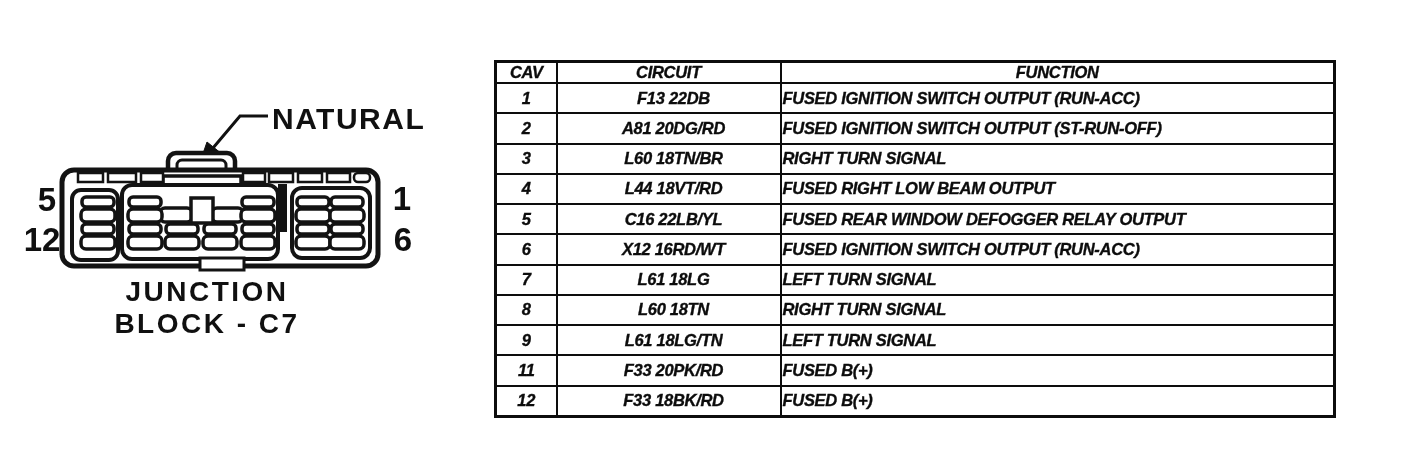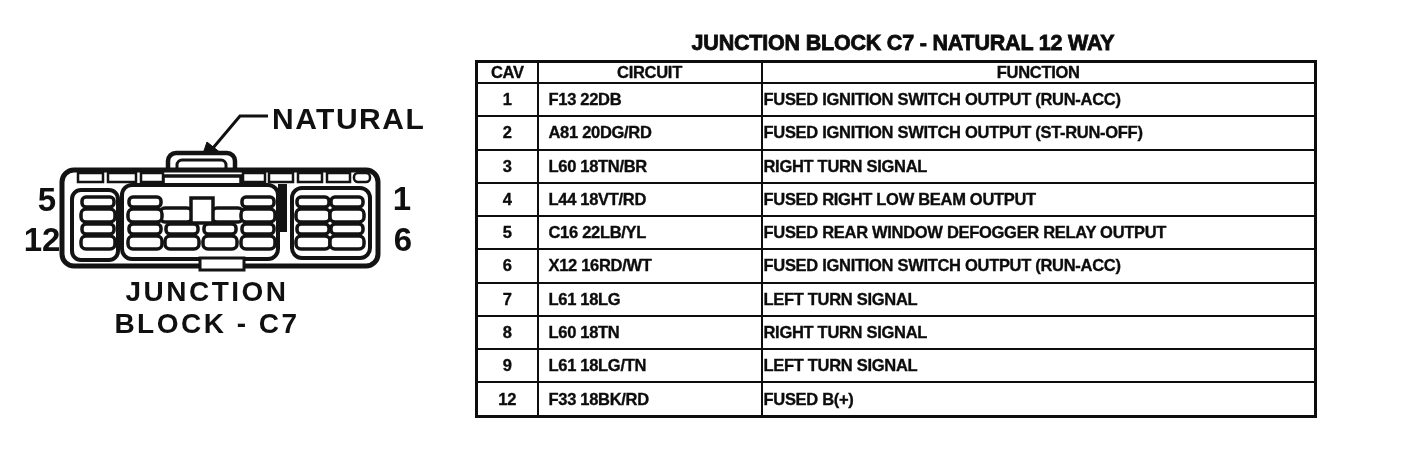--- a/index.html
+++ b/index.html
@@ -14,35 +14,35 @@
   .pin-label { font-size:33px; }
   .caption-label { font-size:28px; letter-spacing:2.5px; }
 
   
   .table-title {
     position:absolute; left:482px; top:31px; width:842px;
     text-align:center; font-size:21.5px; font-weight:700; letter-spacing:-0.2px;
     -webkit-text-stroke:0.8px #0c0c0c;
     white-space:nowrap;
   }
-  .tbl-wrap { position:absolute; left:475px; top:60px; }
+  .tbl-wrap { position:absolute; left:494px; top:60px;font-style:italic; }
   table.tbl {
     border-collapse:collapse; table-layout:fixed;
     width:842px; height:358px;
     border:3px solid #0d0d0d;
     -webkit-text-stroke:0.35px #0c0c0c;
   }
   table.tbl td, table.tbl th {
     border:2px solid #0d0d0d;
     font-size:16.5px; font-weight:700; letter-spacing:-0.3px;
     vertical-align:middle; overflow:hidden; white-space:nowrap;
   }
   th.col-cav,  td.col-cav  { width:61px;  text-align:center; }
   th.col-circuit, td.col-circuit { width:224px; }
-  td.col-circuit { text-align:left; padding-left:10px; }
+  td.col-circuit { text-align:center; padding-left:10px; }
   th.col-circuit { text-align:center; }
   th.col-function, td.col-function { }
   td.col-function { text-align:left; padding-left:1px; }
   th.col-function { text-align:center; }
 </style>
 </head>
 <body>
 
 <div class="page">
 
@@ -144,21 +144,20 @@
 
     <text class="svg-label natural-label" x="272" y="129">NATURAL</text>
     <text class="svg-label pin-label" x="47" y="211" text-anchor="middle">5</text>
     <text class="svg-label pin-label" x="42" y="251" text-anchor="middle">12</text>
     <text class="svg-label pin-label" x="402" y="210" text-anchor="middle">1</text>
     <text class="svg-label pin-label" x="403" y="251" text-anchor="middle">6</text>
     <text class="svg-label caption-label" x="207" y="301" text-anchor="middle">JUNCTION</text>
     <text class="svg-label caption-label" x="207" y="333" text-anchor="middle">BLOCK - C7</text>
   </svg>
 
-  <div class="table-title">JUNCTION BLOCK C7 - NATURAL 12 WAY</div>
 
   <div class="tbl-wrap">
     <table class="tbl">
       <thead>
         <tr>
           <th class="col-cav">CAV</th>
           <th class="col-circuit">CIRCUIT</th>
           <th class="col-function">FUNCTION</th>
         </tr>
       </thead>
@@ -202,20 +201,25 @@
             <td class="col-cav">8</td>
             <td class="col-circuit">L60 18TN</td>
             <td class="col-function">RIGHT TURN SIGNAL</td>
           </tr>
           <tr>
             <td class="col-cav">9</td>
             <td class="col-circuit">L61 18LG/TN</td>
             <td class="col-function">LEFT TURN SIGNAL</td>
           </tr>
           <tr>
+            <td class="col-cav">11</td>
+            <td class="col-circuit">F33 20PK/RD</td>
+            <td class="col-function">FUSED B(+)</td>
+          </tr>
+          <tr>
             <td class="col-cav">12</td>
             <td class="col-circuit">F33 18BK/RD</td>
             <td class="col-function">FUSED B(+)</td>
           </tr>
         </tbody>
     </table>
   </div>
 
 </div>
 

